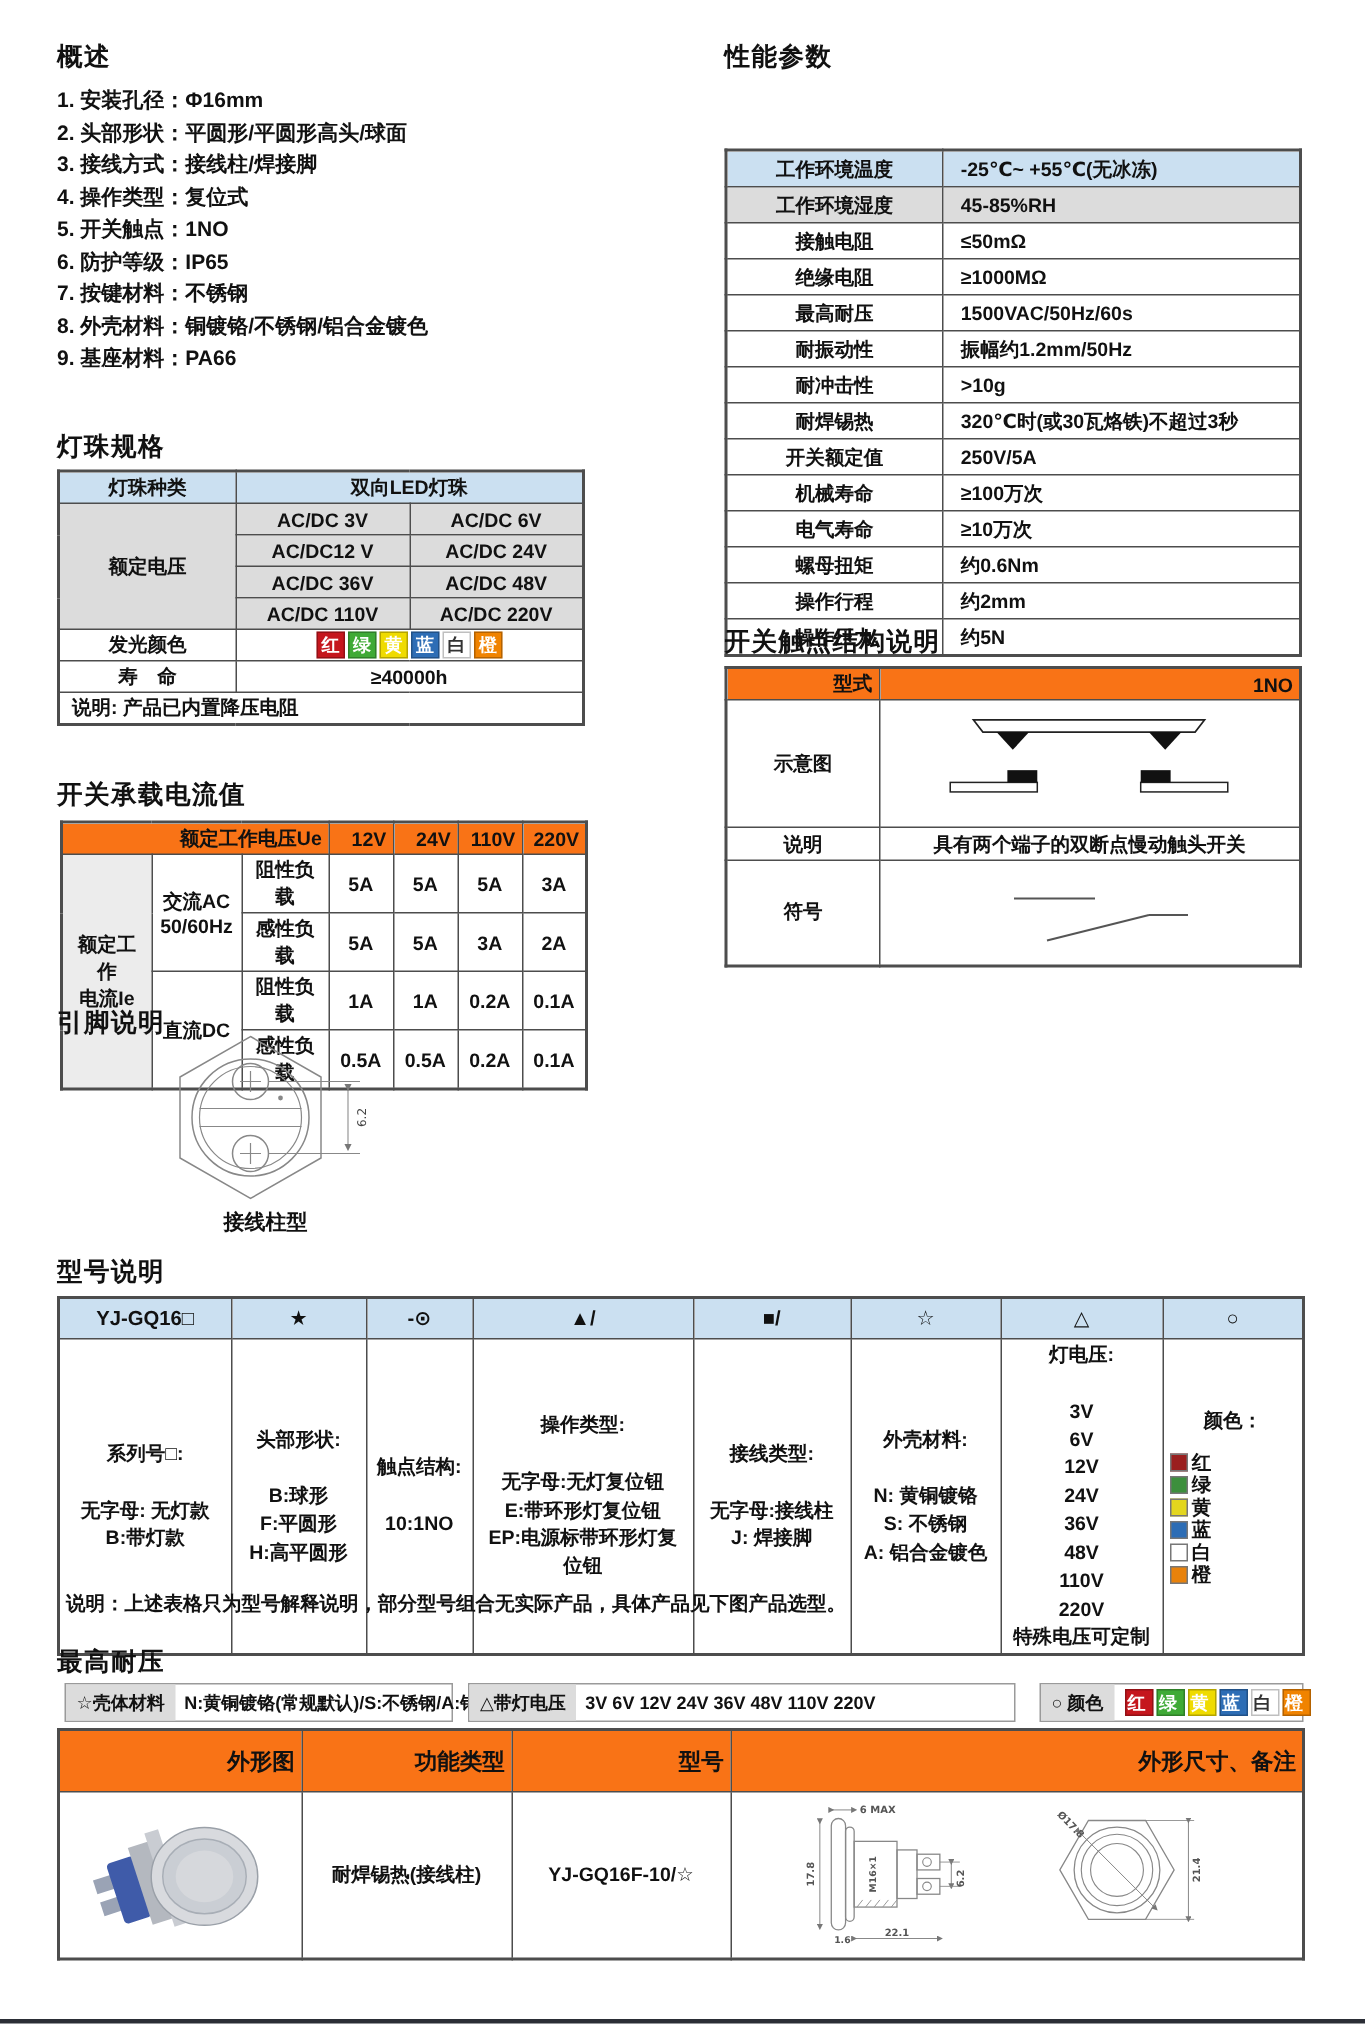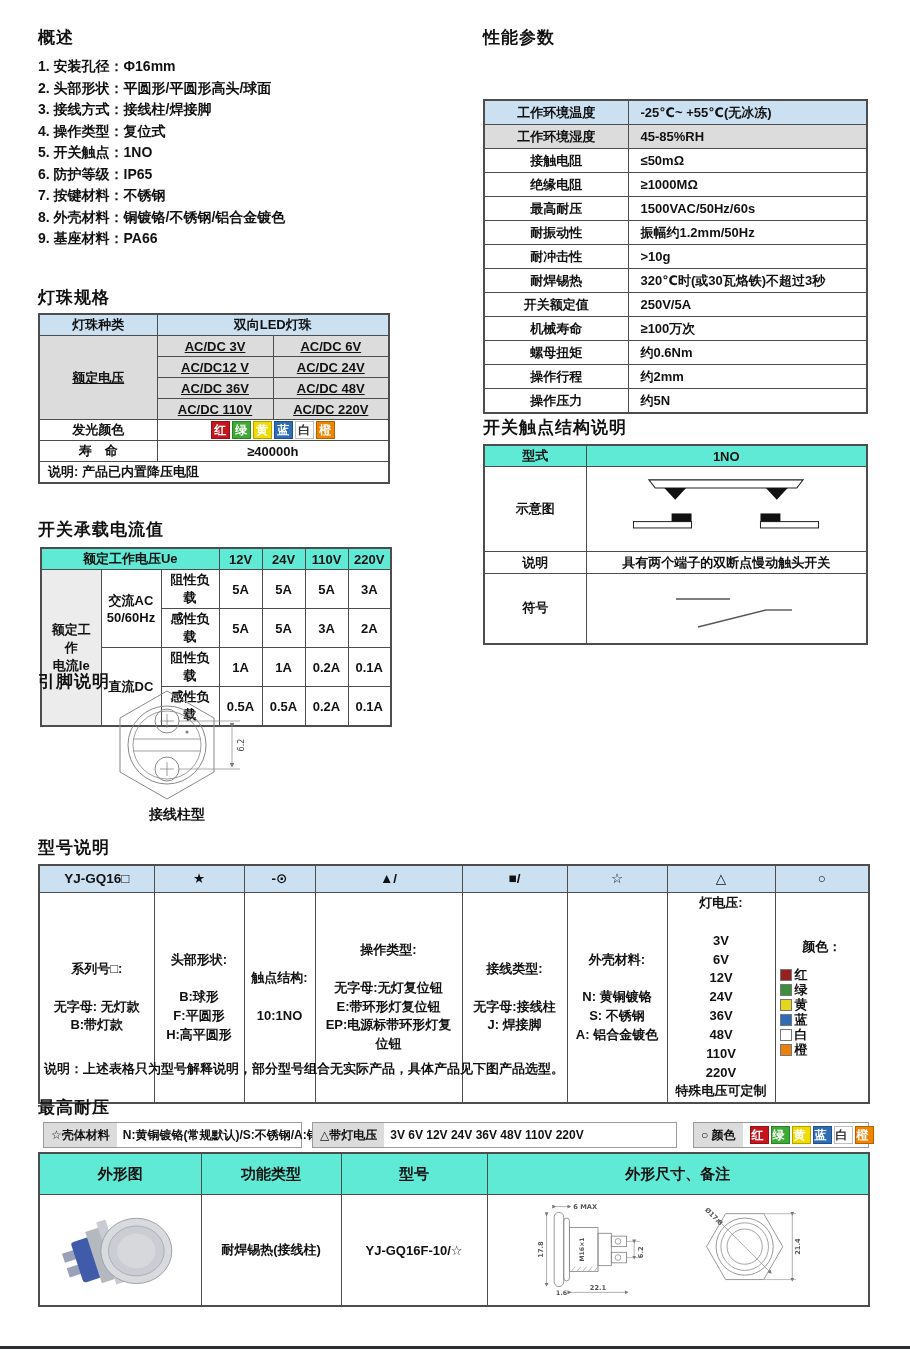--- a/index.html
+++ b/index.html
@@ -9,32 +9,32 @@
   .sec-title{font-size:17px;font-weight:700;letter-spacing:1px;}
   .ov-item{font-size:14px;font-weight:600;line-height:21.5px;white-space:nowrap;}
   table.tbl{border-collapse:collapse;table-layout:fixed;border:2px solid #4d4d4d;}
   table.tbl td{border:1px solid #4d4d4d;font-size:13px;font-weight:600;
                padding:1px 4px;text-align:center;vertical-align:middle;overflow:hidden;}
   tr.rb td{background:#cbe0f1;}
   tr.rg td{background:#dcdcdc;}
   .pf td{height:21px;}
   .pf td.val{text-align:left;padding-left:12px;}
   .led td{height:18px;font-size:13px;margin-top:12px;}
-  .led td.gray{background:#dcdcdc;text-decoration:underline;}
+  .led td.gray{background:#dcdcdc;}
   .led td.note{text-align:left;padding-left:8px;}
   .chip{display:inline-block;min-width:15px;padding:0 1px;height:16px;line-height:16px;
         font-size:12px;font-weight:700;margin:0 1px;border:1px solid rgba(0,0,0,.25);}
   .lc td{height:15px;font-size:12.5px;margin-top:16px;}
   .pre{white-space:pre-line;}
   .ct td{font-size:13px;}
   .md td{vertical-align:top;text-align:left;font-size:12.5px;line-height:1.45;padding:5px 6px;}
   .md tr.hb td{height:24px;text-align:center;vertical-align:middle;background:#cbe0f1;
                font-size:13.5px;padding:1px;}
   .md td.body{height:156px;}
-  tr.hb td{background:#5eead4;}
+  tr.hb td{background:#f97316;text-align:right;}
   .ci{display:flex;align-items:center;gap:3px;line-height:15px;}
   .sq{display:inline-block;width:10px;height:10px;border:1px solid #777;}
   .lg-box{position:absolute;top:1122px;height:24px;border:1px solid #9a9a9a;
           display:flex;align-items:center;background:#fff;font-size:12px;font-weight:600;}
   .lg-label{background:#dcdcdc;height:100%;display:flex;align-items:center;
             padding:0 7px;white-space:nowrap;}
   .lg-text{padding:0 6px;white-space:nowrap;}
   .sl td{font-size:13.5px;}
   .sl tr.hb td{height:38px;font-size:15px;font-weight:700;}
   .sl td.bodyc{height:108px;}
@@ -99,20 +99,24 @@
           <td>耐焊锡热</td>
           <td class="val">320℃时(或30瓦烙铁)不超过3秒</td>
         </tr>
     <tr>
           <td>开关额定值</td>
           <td class="val">250V/5A</td>
         </tr>
     <tr>
           <td>机械寿命</td>
           <td class="val">≥100万次</td>
+        </tr>
+    <tr>
+          <td>电气寿命</td>
+          <td class="val">≥10万次</td>
         </tr>
     <tr>
           <td>螺母扭矩</td>
           <td class="val">约0.6Nm</td>
         </tr>
     <tr>
           <td>操作行程</td>
           <td class="val">约2mm</td>
         </tr>
     <tr>

